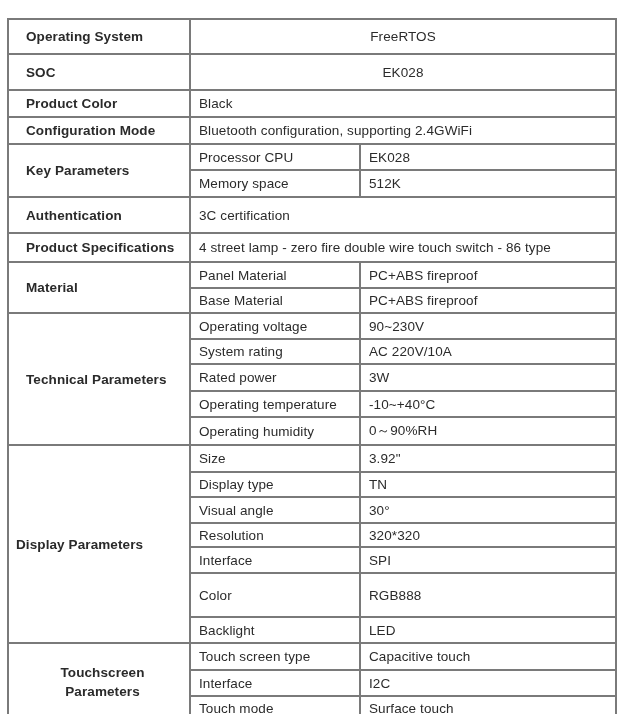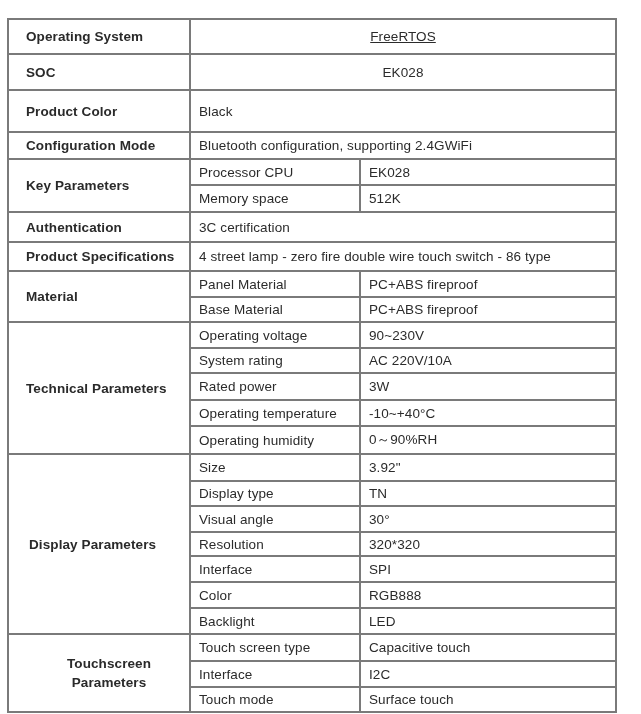--- a/index.html
+++ b/index.html
@@ -32,32 +32,31 @@
       white-space: nowrap;
       overflow: hidden;
       letter-spacing: 0.1px;
     }
     #spec-table td.label {
       font-weight: bold;
       padding-left: 17px;
       color: #2a2a2a;
     }
     #spec-table td.label.indent {
-      padding-left: 20px;
+      padding-left: 7px;
       border-radius: 30px;
     }
     #spec-table td.center {
       text-align: center;
       padding-left: 0;
     }
     #spec-table td.center-os {
       text-align: center;
       padding-left: 0;
       padding-right: 0;
-      text-decoration: underline;
     }
     col.c1 { width: 182px; }
     col.c2 { width: 170px; }
     col.c3 { width: 256px; }
     .wrap { white-space: normal !important; line-height: 19px; text-align: center; }
   </style>
 </head>
 <body>
 
 <table id="spec-table">
@@ -71,41 +70,41 @@
     <tr style="height:35px">
       <td class="label">Operating System</td>
       <td colspan="2" class="center-os">FreeRTOS</td>
     </tr>
 
     <tr style="height:36px">
       <td class="label">SOC</td>
       <td colspan="2" class="center">EK028</td>
     </tr>
 
-    <tr style="height:42px">
+    <tr style="height:27px">
       <td class="label">Product Color</td>
       <td colspan="2">Black</td>
     </tr>
 
     <tr style="height:27px">
       <td class="label">Configuration Mode</td>
       <td colspan="2">Bluetooth configuration, supporting 2.4GWiFi</td>
     </tr>
 
     <tr style="height:26px">
       <td rowspan="2" class="label">Key Parameters</td>
       <td>Processor CPU</td>
       <td>EK028</td>
     </tr>
     <tr style="height:27px">
       <td>Memory space</td>
       <td>512K</td>
     </tr>
 
-    <tr style="height:30px">
+    <tr style="height:36px">
       <td class="label">Authentication</td>
       <td colspan="2">3C certification</td>
     </tr>
 
     <tr style="height:29px">
       <td class="label">Product Specifications</td>
       <td colspan="2">4 street lamp - zero fire double wire touch switch - 86 type</td>
     </tr>
 
     <tr style="height:26px">
@@ -154,21 +153,21 @@
       <td>30°</td>
     </tr>
     <tr style="height:24px">
       <td>Resolution</td>
       <td>320*320</td>
     </tr>
     <tr style="height:26px">
       <td>Interface</td>
       <td>SPI</td>
     </tr>
-    <tr style="height:26px">
+    <tr style="height:44px">
       <td>Color</td>
       <td>RGB888</td>
     </tr>
     <tr style="height:26px">
       <td>Backlight</td>
       <td>LED</td>
     </tr>
 
     <tr style="height:27px">
       <td rowspan="3" class="label indent wrap">

